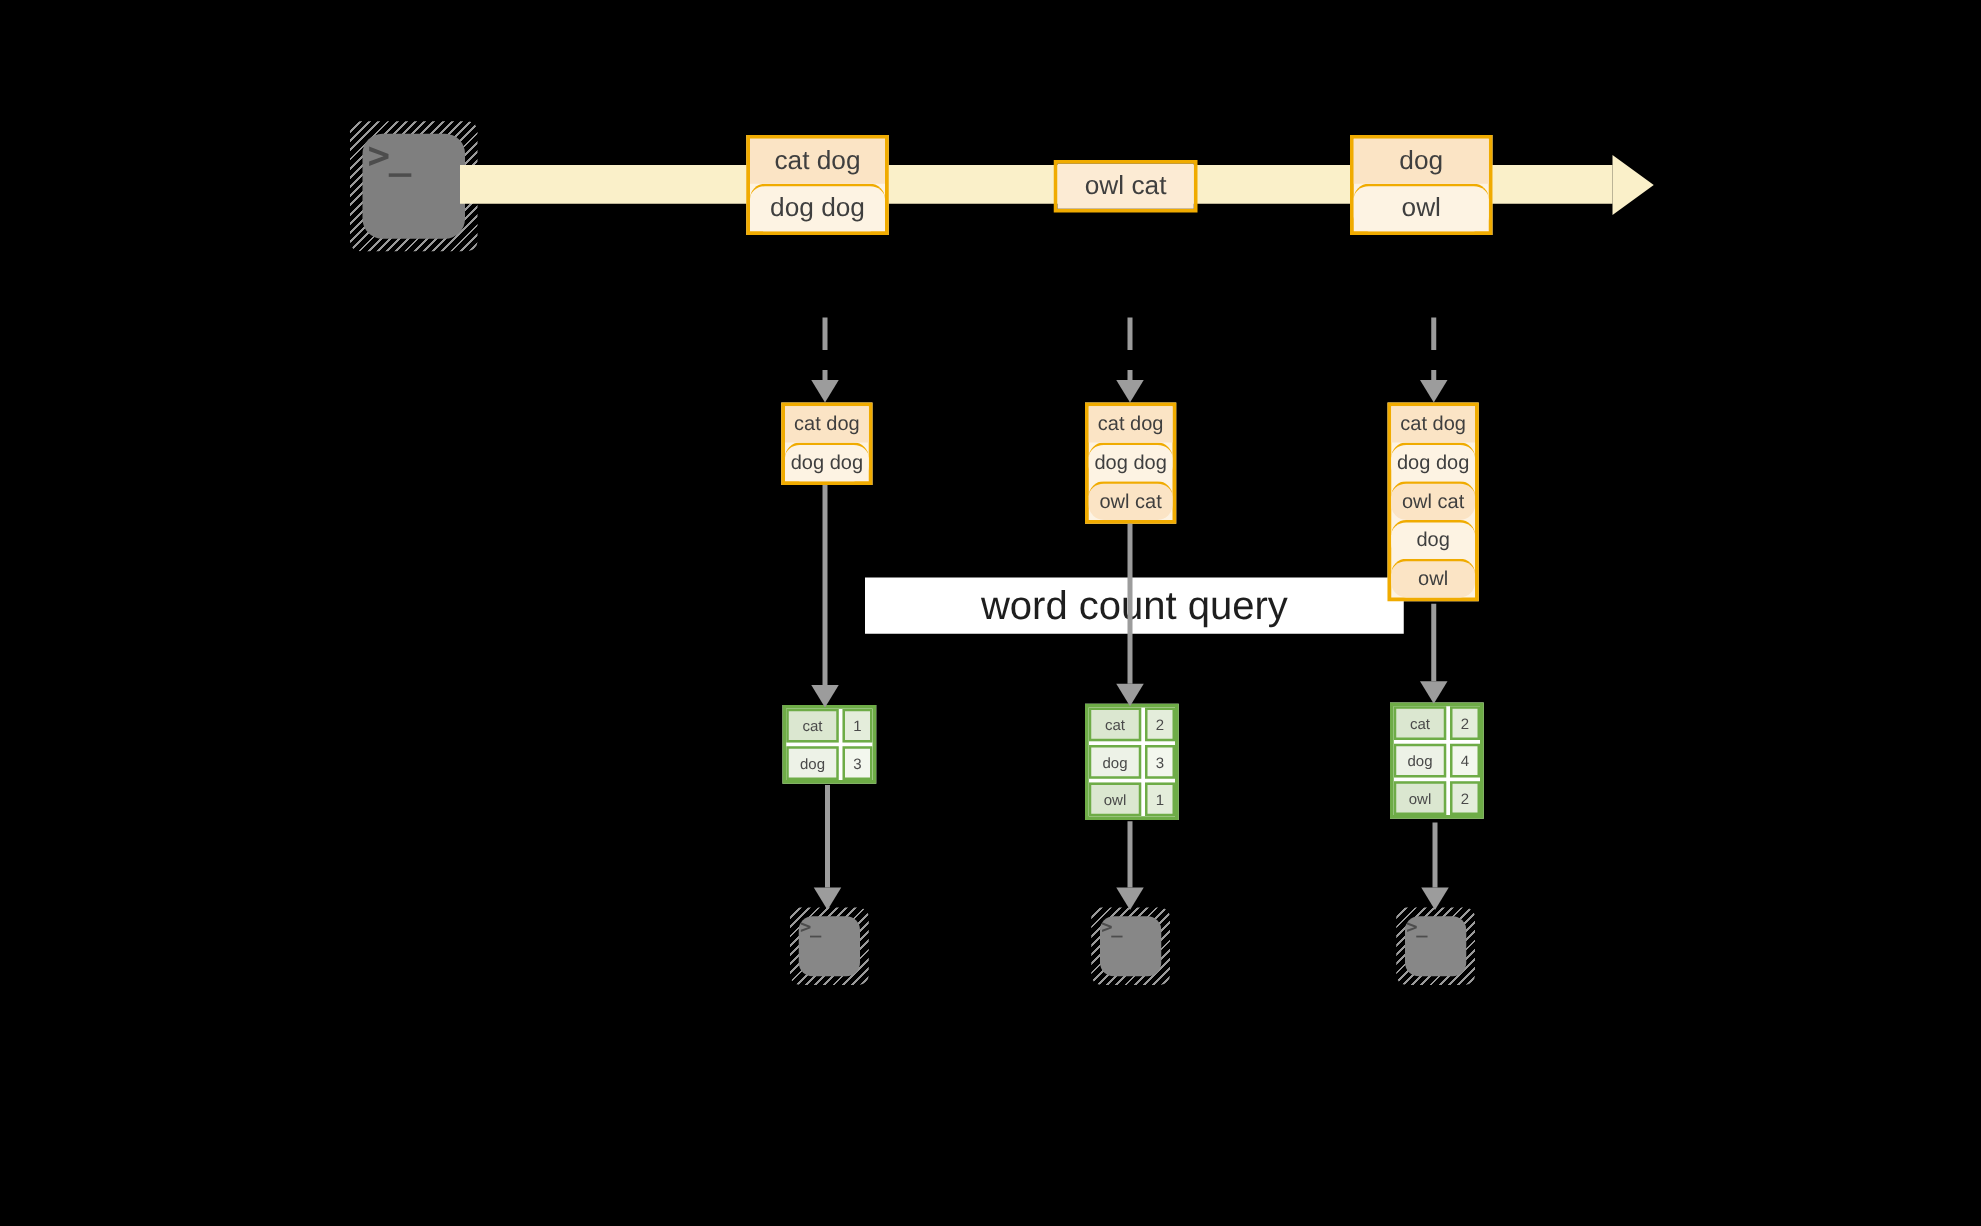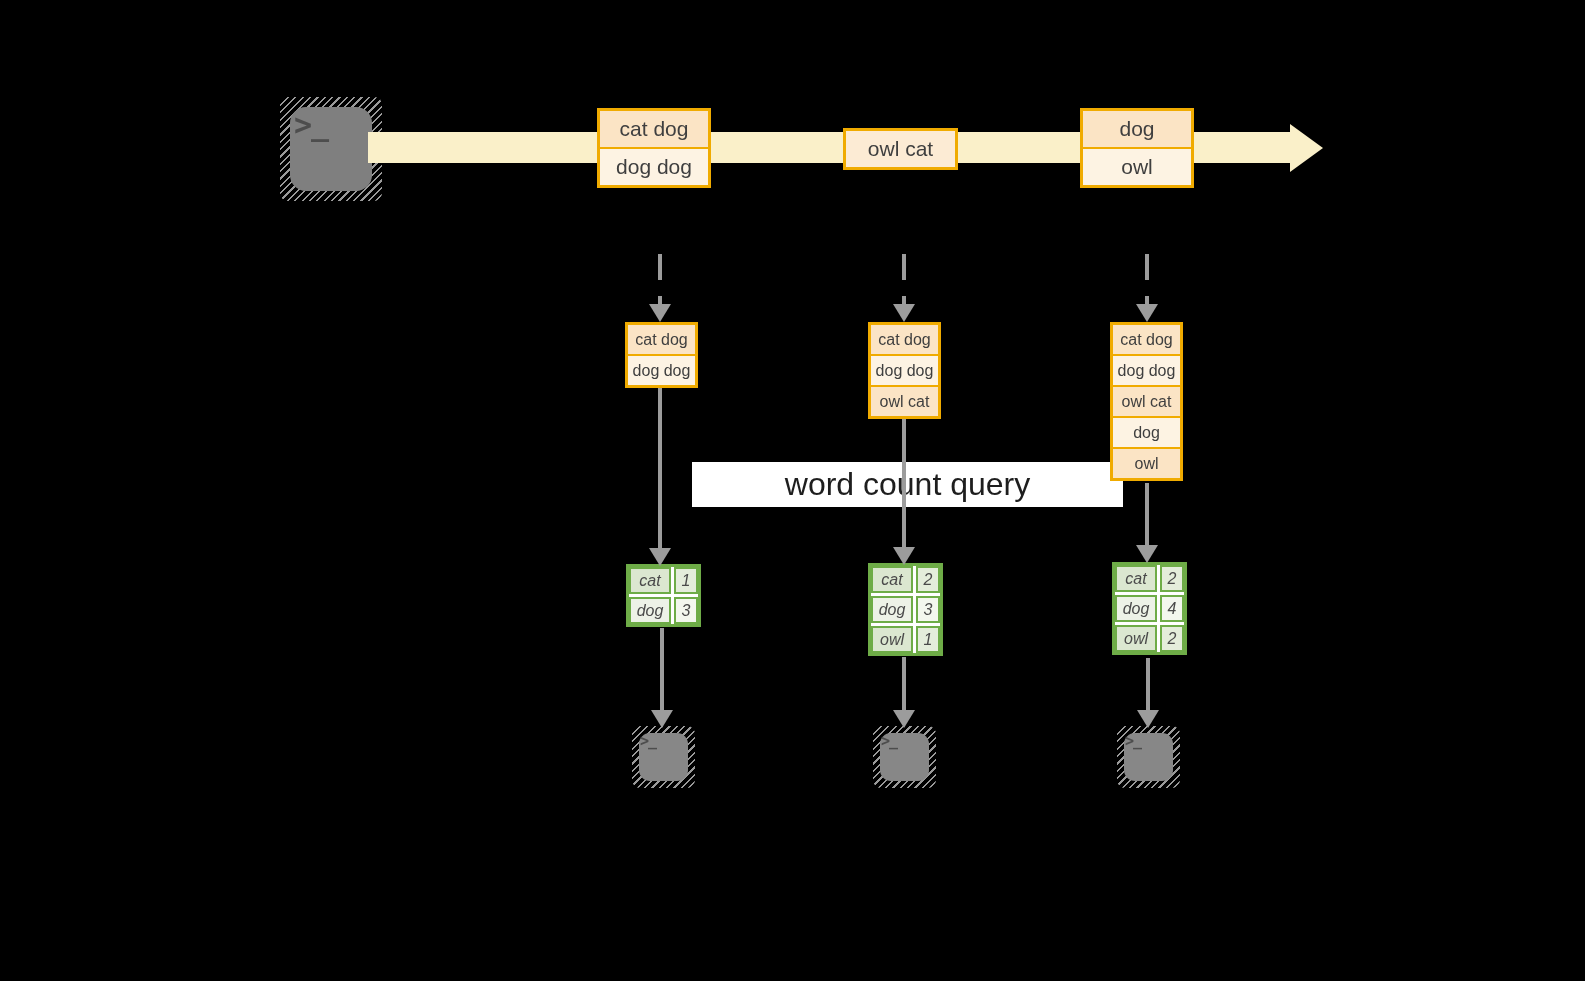--- a/index.html
+++ b/index.html
@@ -45,21 +45,21 @@
   .obox{
     position:absolute;
     border:3px solid #F0AB00;
     background:#FDF3E3;
     box-sizing:content-box;
   }
   .obox .orow{
     display:flex;align-items:center;justify-content:center;
     color:#3F3F3F;
   }
-  .obox .orow + .orow{border-top:2px solid #F0AB00;}
+  .obox .orow + .orow{border-top:2px solid #F0AB00;border-radius:12px;}
   .obox.batch .orow{width:108px;height:36px;font-size:21px;}
   .obox.batch .orow:nth-child(odd){background:#FBE4C5;}
   .obox.batch .orow:nth-child(even){background:#FDF3E3;}
   .obox.single .orow{width:109px;height:36px;font-size:21px;background:#FCEBD4;}
   .obox.state .orow{width:67px;height:29px;font-size:16px;}
   .obox.state .orow:nth-child(odd){background:#FBE4C5;}
   .obox.state .orow:nth-child(even){background:#FDF3E3;}
 
   
   .stem{position:absolute;width:4px;background:#9C9C9C;}
@@ -92,21 +92,21 @@
     background:#FFFFFF;
     display:grid;
     grid-template-columns:42px 24px;
     gap:3px;
   }
   .gcell{
     box-sizing:border-box;
     height:27px;
     border:2px solid #6EAC47;
     display:flex;align-items:center;justify-content:center;
-    font-size:16px;color:#4A4A4A;font-style:italic;
+    font-size:12px;color:#4A4A4A;
   }
   .gcell:nth-child(4n+1){background:#DBE7D0;}
   .gcell:nth-child(4n+2){background:#E4EDDB;}
   .gcell:nth-child(4n+3){background:#EDF2E7;}
   .gcell:nth-child(4n+4){background:#F3F7EE;}
 </style>
 </head>
 <body>
 
 <div id="canvas">

